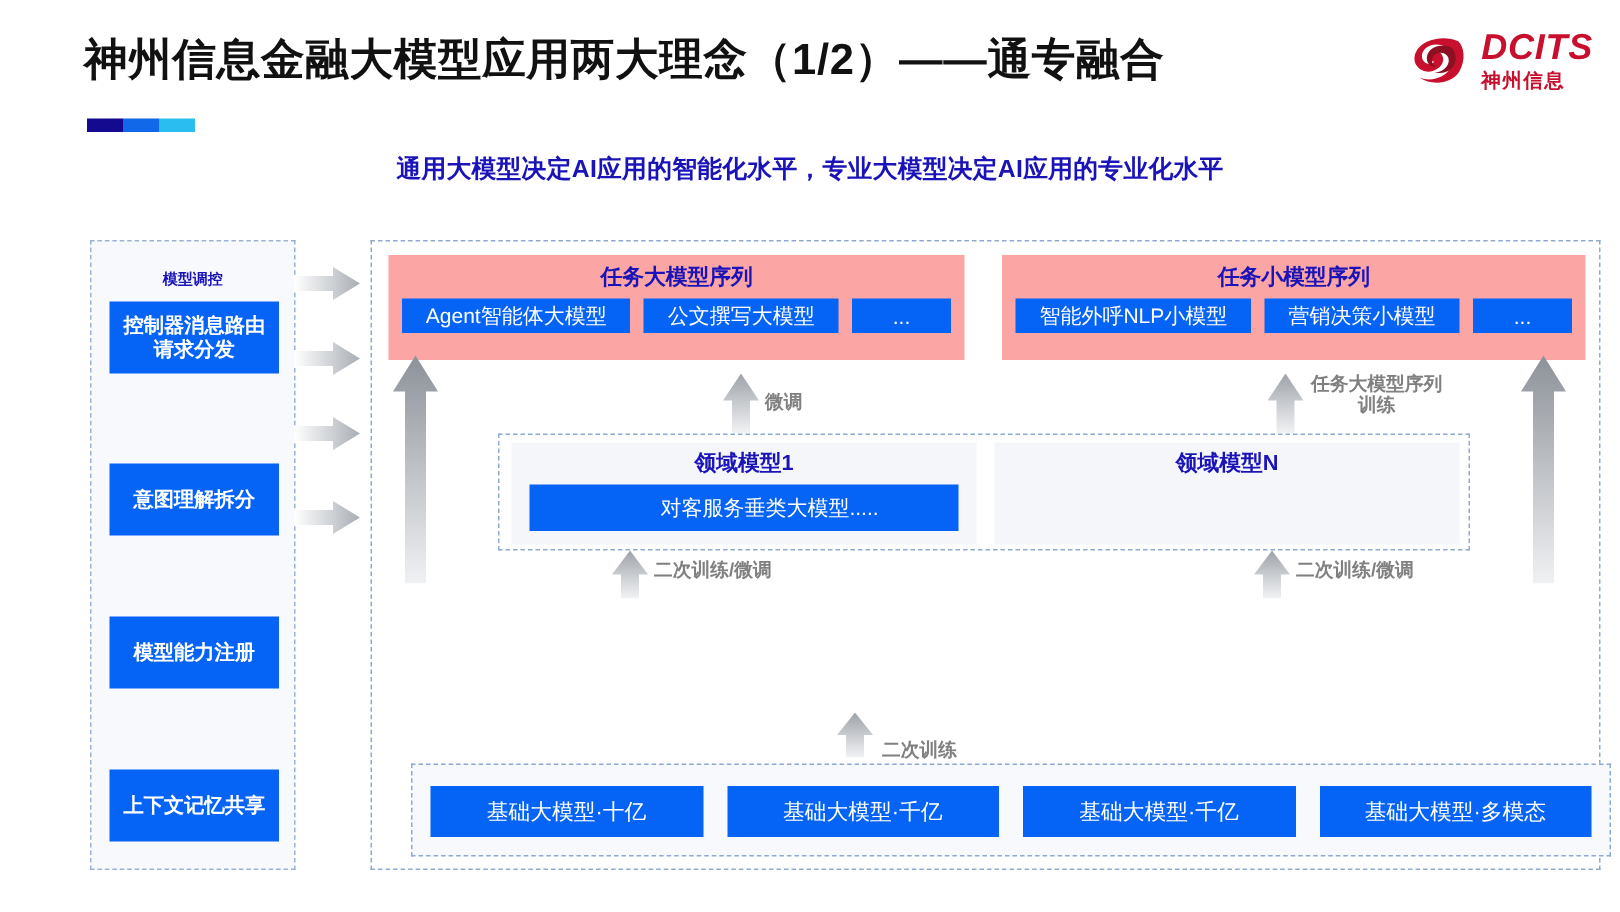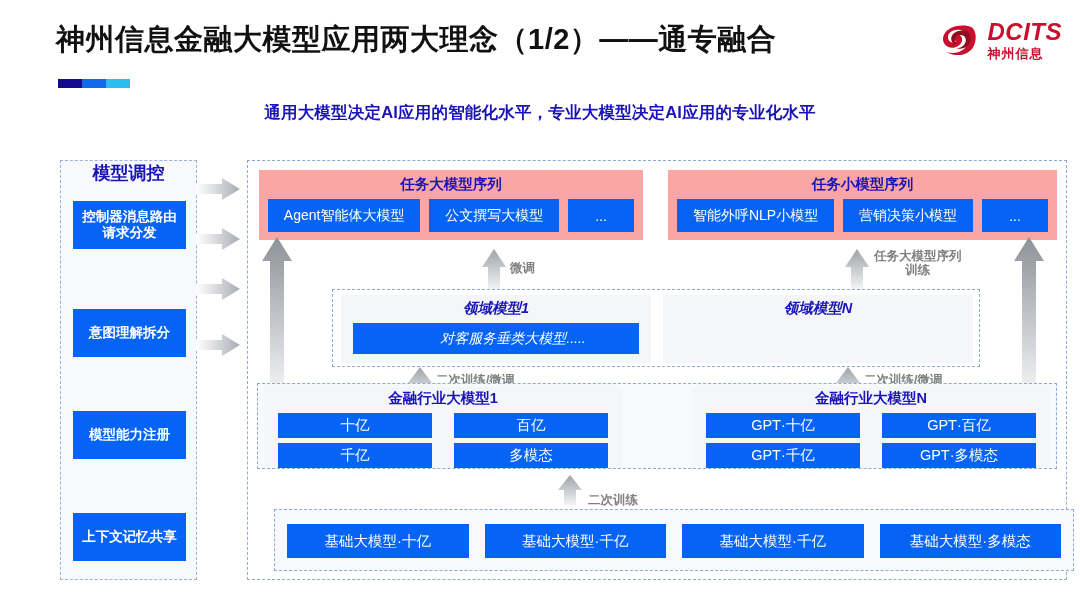--- a/index.html
+++ b/index.html
@@ -67,23 +67,23 @@
 
   
   .sidebar {
     position: absolute;
     left: 60px; top: 160px;
     width: 137px; height: 420px;
     background: #f7f9fc;
     border: 1px dashed #9bb2d6;
   }
   .sidebar-title {
-    margin-top: 0;
+    margin-top: 18px;
     text-align: center;
-    font-size: 18px;
+    font-size: 10px;
     font-weight: bold;
     color: #1a14b8;
   }
   .sidebar-item {
     position: absolute;
     left: 12px;
     width: 113px;
     background: #0563f5;
     color: #ffffff;
     font-size: 13.5px;
@@ -134,38 +134,37 @@
   }
   .chip-row {
     display: flex;
     gap: 9px;
     padding: 0 9px;
   }
   .chip {
     background: #0563f5;
     color: #ffffff;
     font-size: 14px;
-    height: 33px;
+    height: 23px;
     display: flex;
     align-items: center;
     justify-content: center;
     white-space: nowrap;
     padding: 0 6px;
   }
   .chip.grow { flex: 1 1 auto; }
   .chip.ell  { width: 66px; flex: 0 0 66px; }
 
   
   .domain-box {
     position: absolute;
     left: 84px; top: 128px;
     width: 648px; height: 78px;
     border: 1px dashed #8fa9d4;
     background: #ffffff;
-    font-style: italic;
   }
   .domain-cell {
     position: absolute;
     top: 5px;
     width: 310px; height: 68px;
     background: #f4f6fa;
     padding-top: 4px;
   }
   .domain-cell.c1 { left: 8px; }
   .domain-cell.c2 { left: 330px; }
@@ -415,40 +414,20 @@
       <defs>
           <linearGradient id="vg4" x1="0" y1="1" x2="0" y2="0">
         <stop offset="0" stop-color="#f2f3f5"></stop>
             <stop offset="1" stop-color="#9ea3a9"></stop>
           </linearGradient>
         </defs>
       <path d="M12 0 L24 16 L18 16 L18 32 L6 32 L6 16 L0 16 Z" fill="url(#vg4)"></path>
     </svg>
     <div class="arrow-label" style="left:616px; top:212px;">二次训练/微调</div>
 
-    <div class="industry-box">
-      <div class="industry-cell c1">
-        <div class="panel-heading">金融行业大模型1</div>
-        <div class="industry-grid">
-          <div class="mini-chip">十亿</div>
-          <div class="mini-chip">百亿</div>
-          <div class="mini-chip">千亿</div>
-          <div class="mini-chip">多模态</div>
-        </div>
-      </div>
-      <div class="industry-cell c2">
-        <div class="panel-heading">金融行业大模型N</div>
-        <div class="industry-grid">
-          <div class="mini-chip">GPT·十亿</div>
-          <div class="mini-chip">GPT·百亿</div>
-          <div class="mini-chip">GPT·千亿</div>
-          <div class="mini-chip">GPT·多模态</div>
-        </div>
-      </div>
-    </div>
 
     <svg class="v-arrow" style="left:310px; top:314px; width:24px; height:30px;" viewBox="0 0 24 30">
       <defs>
           <linearGradient id="vg5" x1="0" y1="1" x2="0" y2="0">
         <stop offset="0" stop-color="#f2f3f5"></stop>
             <stop offset="1" stop-color="#9ea3a9"></stop>
           </linearGradient>
         </defs>
       <path d="M12 0 L24 15 L18 15 L18 30 L6 30 L6 15 L0 15 Z" fill="url(#vg5)"></path>
     </svg>

